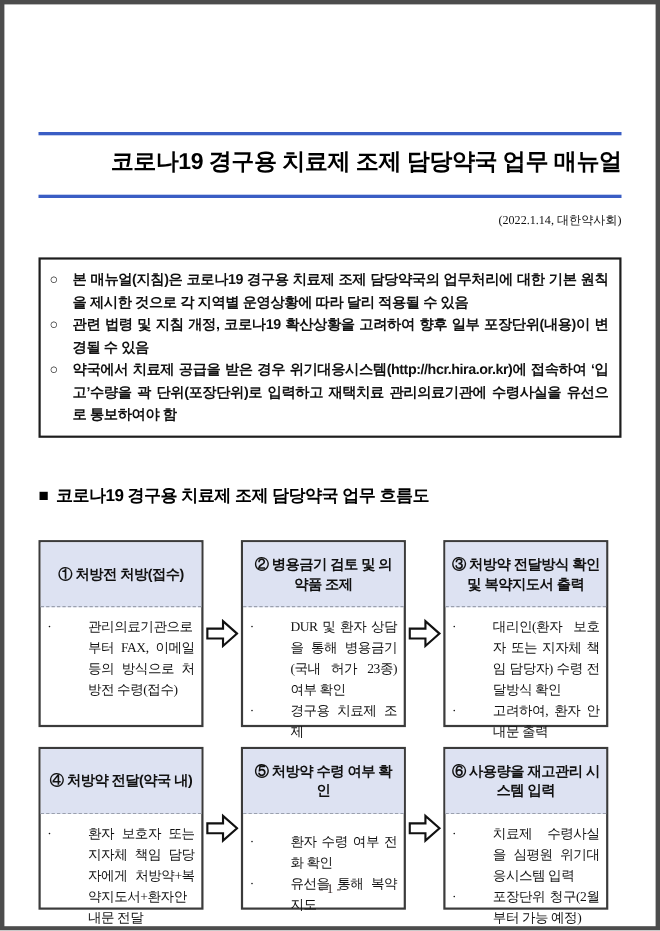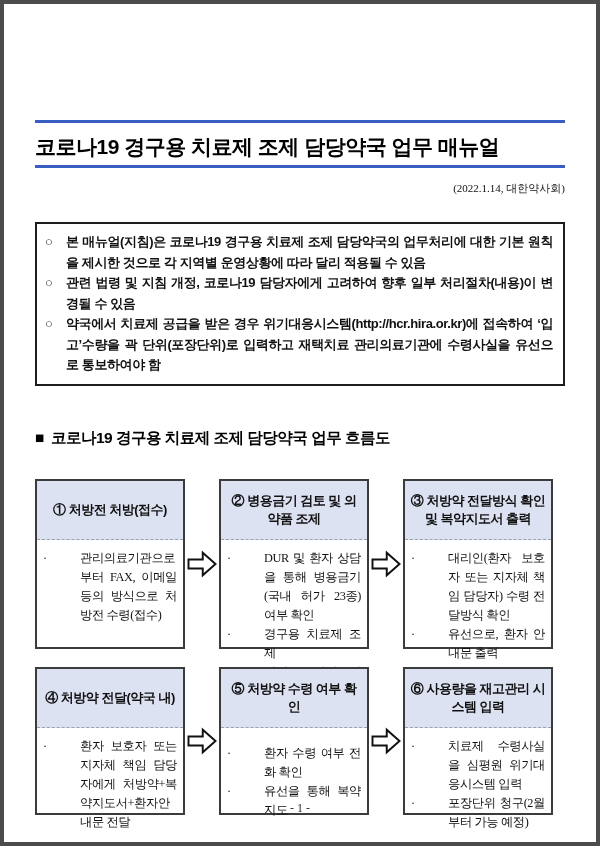--- a/index.html
+++ b/index.html
@@ -12,22 +12,22 @@
     position: relative;
     overflow: hidden;
   }
   .content { padding: 0 31px; }
 
   
   .title-block {
     margin-top: 116px;
     border-top: 3px solid #3a5dc4;
     border-bottom: 3px solid #3a5dc4;
-    padding: 10px 0 4px 0;
-    text-align: left;
+    padding: 10px 0 16px 0;
+    text-align: right;
   }
   .doc-title {
     font-size: 21px; font-weight: bold; letter-spacing: -0.5px;
     color: #000;
   }
   .date-line {
     margin-top: 13px;
     text-align: right;
     font-family: "Liberation Serif", serif;
     font-size: 11px;
@@ -110,21 +110,21 @@
 
     <div class="date-line">(2022.1.14, 대한약사회)</div>
 
     <div class="notice-box">
       <div class="notice-item">
         <span class="notice-bullet">○</span>
         <span class="notice-text">본 매뉴얼(지침)은 코로나19 경구용 치료제 조제 담당약국의 업무처리에 대한 기본 원칙을 제시한 것으로 각 지역별 운영상황에 따라 달리 적용될 수 있음</span>
       </div>
       <div class="notice-item">
         <span class="notice-bullet">○</span>
-        <span class="notice-text">관련 법령 및 지침 개정, 코로나19 담당자에게 고려하여 향후 일부 처리절차(내용)이 변경될 수 있음</span>
+        <span class="notice-text">관련 법령 및 지침 개정, 코로나19 확산상황을 고려하여 향후 일부 포장단위(내용)이 변경될 수 있음</span>
       </div>
       <div class="notice-item">
         <span class="notice-bullet">○</span>
         <span class="notice-text">약국에서 치료제 공급을 받은 경우 위기대응시스템(http://hcr.hira.or.kr)에 접속하여 ‘입고’수량을 곽 단위(포장단위)로 입력하고 재택치료 관리의료기관에 수령사실을 유선으로 통보하여야 함</span>
       </div>
     </div>
 
     <div class="section-heading">
       <span class="section-marker">■</span><span>코로나19 경구용 치료제 조제 담당약국 업무 흐름도</span>
     </div>
@@ -175,21 +175,21 @@
 
         <div class="flow-box">
           <div class="flow-box-header">③ 처방약 전달방식 확인 및 복약지도서 출력</div>
           <div class="flow-box-body">
             <div class="flow-item">
               <span class="flow-item-bullet">·</span>
               <span class="flow-item-text">대리인(환자 보호자 또는 지자체 책임 담당자) 수령 전달방식 확인</span>
             </div>
             <div class="flow-item">
               <span class="flow-item-bullet">·</span>
-              <span class="flow-item-text">유선으로, 환자 안내문 출력</span>
+              <span class="flow-item-text">고려하여, 환자 안내문 출력</span>
             </div>
           </div>
         </div>
 
       </div>
 
       <div class="flow-row row-2">
 
         <div class="flow-box">
           <div class="flow-box-header">④ 처방약 전달(약국 내)</div>

